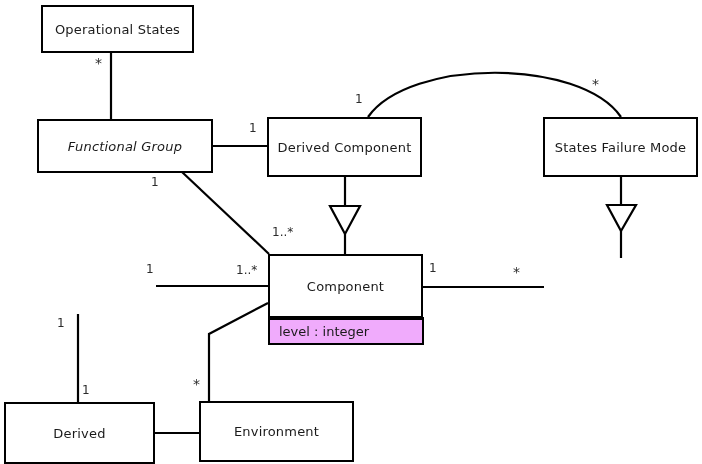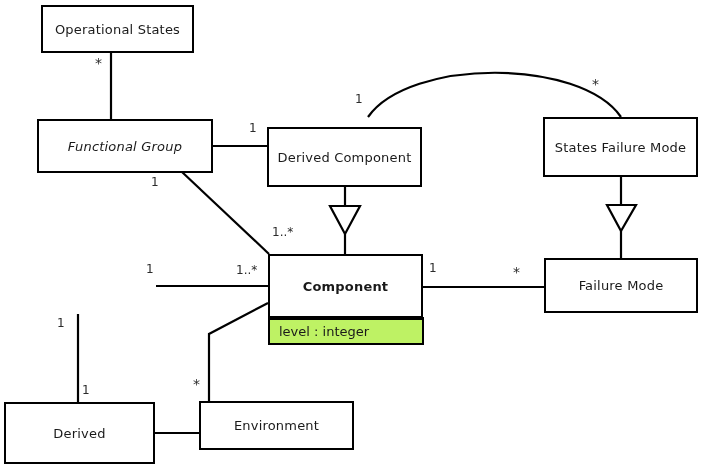--- a/index.html
+++ b/index.html
@@ -33,21 +33,21 @@
     color: #1a1a1a;
     letter-spacing: .2px;
     text-align: center;
     white-space: nowrap;
   }
   .uml-attrs {
     position: absolute;
     box-sizing: border-box;
     border: 2px solid #000000;
     border-top: 3px solid #000000;
-    background: #bef264;
+    background: #f0abfc;
     z-index: 3;
     display: flex;
     align-items: center;
     padding-left: 9px;
   }
   .uml-attr-text {
     font-size: 13px;
     color: #1a1a1a;
     white-space: nowrap;
   }
@@ -117,45 +117,42 @@
   </svg>
 
   <div class="uml-class" style="left:41px; top:5px; width:153px; height:48px;">
     <div class="uml-name">Operational States</div>
   </div>
 
   <div class="uml-class" style="left:37px; top:119px; width:176px; height:54px;font-style:italic;">
     <div class="uml-name">Functional Group</div>
   </div>
 
-  <div class="uml-class" style="left:267px; top:127px; width:155px; height:60px;">
+  <div class="uml-class" style="left:267px; top:117px; width:155px; height:60px;">
     <div class="uml-name">Derived Component</div>
   </div>
 
   <div class="uml-class" style="left:543px; top:117px; width:155px; height:60px;">
     <div class="uml-name">States Failure Mode</div>
   </div>
 
 
-  <div class="uml-class" style="left:268px; top:254px; width:155px; height:64px;font-weight:bold;">
+  <div class="uml-class" style="left:268px; top:254px; width:155px; height:64px;">
     <div class="uml-name">Component</div>
   </div>
   <div class="uml-attrs" style="left:268px; top:317px; width:156px; height:28px;">
     <span class="uml-attr-text">level : integer</span>
   </div>
 
-  <div class="uml-class" style="left:544px; top:258px; width:154px; height:55px;">
-    <div class="uml-name">Failure Mode</div>
-  </div>
 
   <div class="uml-class" style="left:4px; top:402px; width:151px; height:62px;">
     <div class="uml-name">Derived</div>
   </div>
 
-  <div class="uml-class" style="left:199px; top:401px; width:155px; height:49px;">
+  <div class="uml-class" style="left:199px; top:401px; width:155px; height:61px;">
     <div class="uml-name">Environment</div>
   </div>
 
   <div class="mult star" style="left:95px; top:58px;">*</div>
 
   <div class="mult" style="left:249px; top:121px;">1</div>
 
   <div class="mult" style="left:355px; top:92px;">1</div>
 
   <div class="mult star" style="left:592px; top:79px;">*</div>

